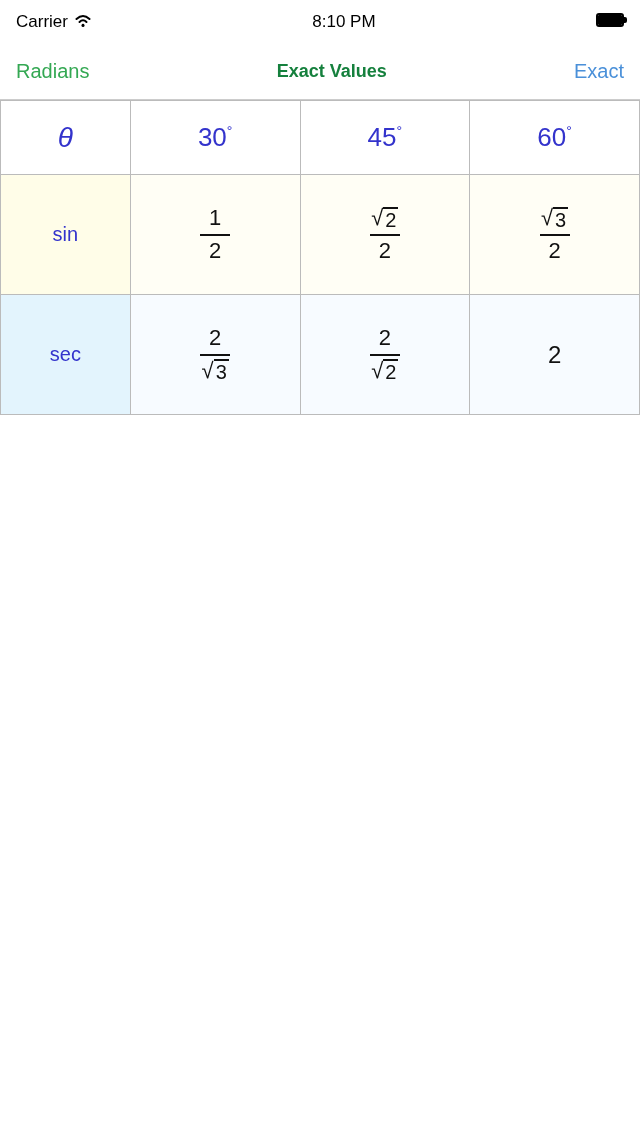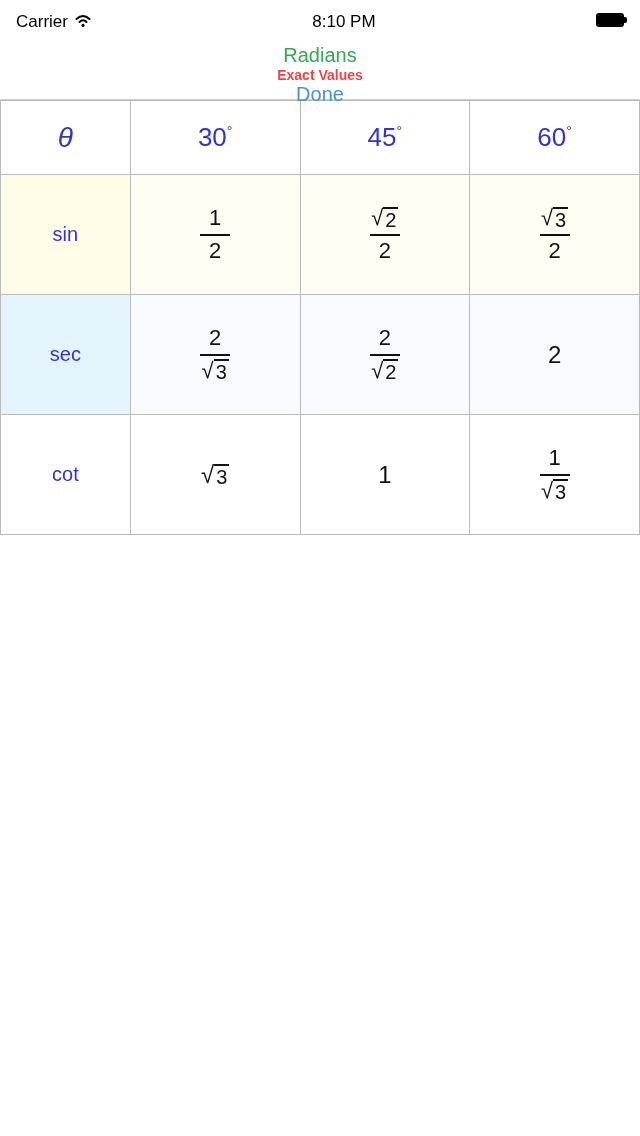--- a/index.html
+++ b/index.html
@@ -61,31 +61,30 @@
 
     
     .nav-bar {
       height: 56px;
       background: #fff;
       border-bottom: 1px solid #ccc;
       display: flex;
       align-items: center;
       justify-content: space-between;
       padding: 0 16px;
-      flex-direction: column;
     }
     .nav-radians {
       color: #34a853;
       font-size: 20px;
       font-weight: 400;
     }
     .nav-title {
-      font-size: 14px;
+      font-size: 18px;
       font-weight: 700;
-      color: #ef4444;
+      color: #15803d;
     }
     .nav-done {
       color: #4a90d9;
       font-size: 20px;
       font-weight: 400;
     }
 
     
     .trig-table {
       width: 100%;
@@ -200,21 +199,21 @@
   </div>
   <span class="status-time">8:10 PM</span>
   <div>
     <div class="status-battery"><div class="status-battery-fill"></div></div>
   </div>
 </div>
 
 <div class="nav-bar">
   <span class="nav-radians">Radians</span>
   <span class="nav-title">Exact Values</span>
-  <span class="nav-done">Done</span>
+  <span class="nav-done">Exact</span>
 </div>
 
 <table class="trig-table">
 
   <tbody>
       <tr class="header-row">
     <td>
       <span class="theta-sym">θ</span>
     </td>
     <td>
@@ -279,36 +278,14 @@
           <span class="sqrt-radical">√<span class="sqrt-num">2</span></span>
         </span>
       </div>
     </td>
 
     <td class="data-cell">
       <span class="plain-val">2</span>
     </td>
   </tr>
 
-  <tr class="cot-row">
-    <td class="row-label cot-label">cot</td>
-
-    <td class="data-cell">
-      <span class="plain-val">
-        <span class="sqrt-radical">√<span class="sqrt-num">3</span></span>
-      </span>
-    </td>
-
-    <td class="data-cell">
-      <span class="plain-val">1</span>
-    </td>
-
-    <td class="data-cell">
-      <div class="fraction">
-        <span class="numerator">1</span>
-        <span class="denominator">
-          <span class="sqrt-radical">√<span class="sqrt-num">3</span></span>
-        </span>
-      </div>
-    </td>
-  </tr>
 </tbody>
   </table>
 
 </body></html>

